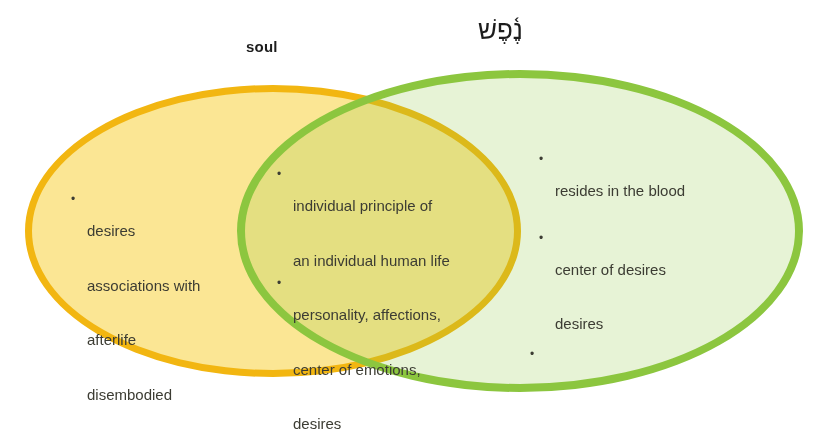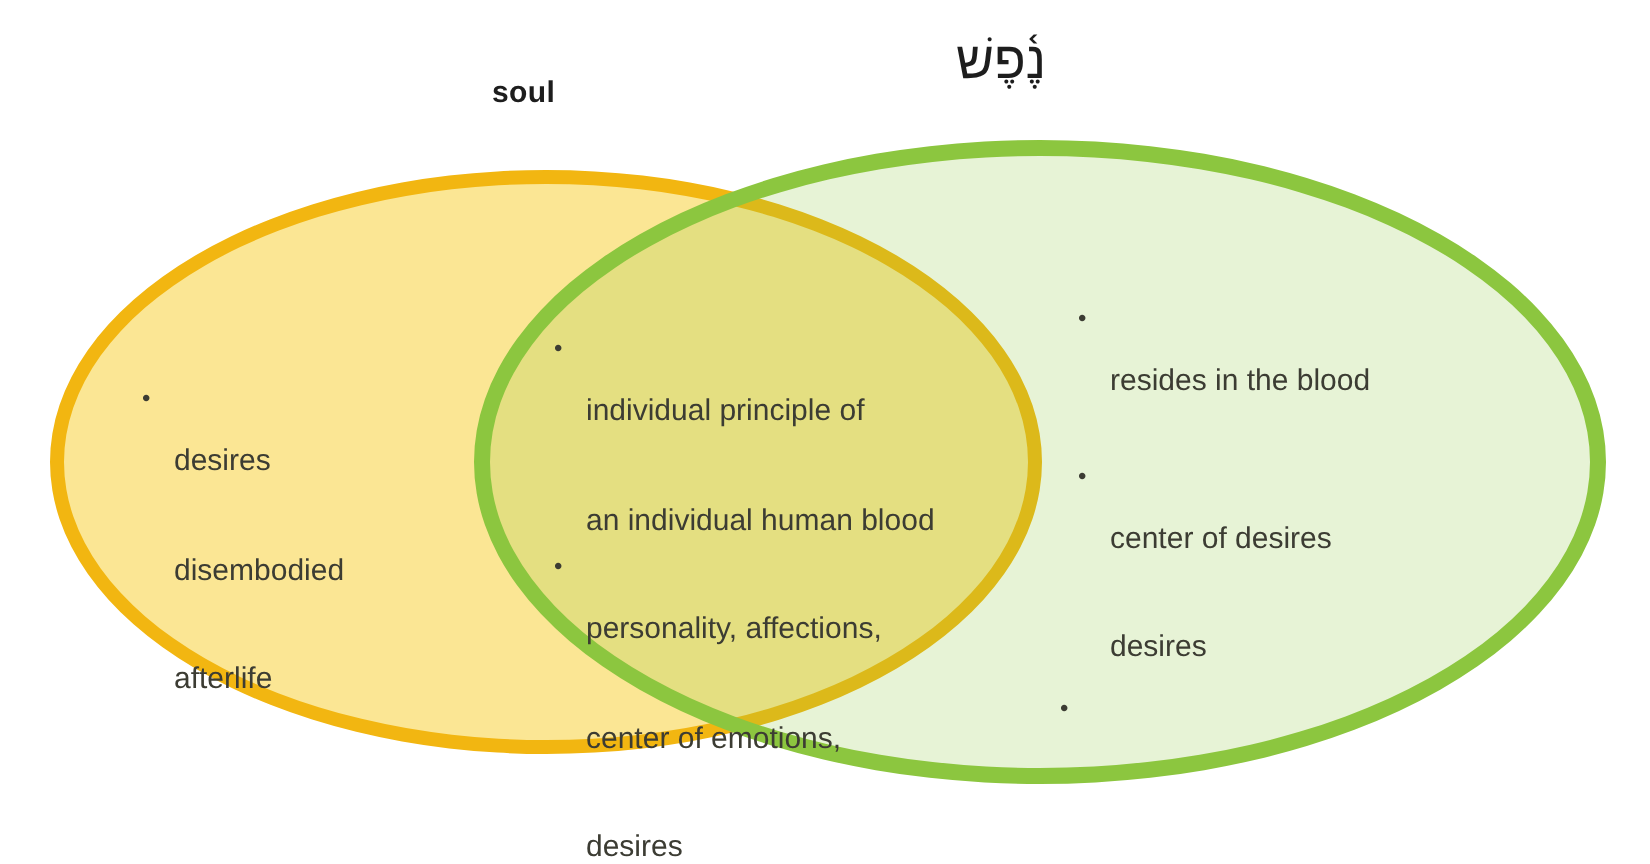--- a/index.html
+++ b/index.html
@@ -56,32 +56,33 @@
 
   <div class="title title-soul">soul</div>
 
   <div class="title title-hebrew">נֶ֫פֶשׁ</div>
 
   <div class="list list-left">
     <div class="item">
       <span class="bullet">•</span>
       <div class="lines">
         <div class="line">desires</div>
+        <div class="line">associations with</div>
+        <div class="line">afterlife</div>
         <div class="line">disembodied</div>
-        <div class="line">afterlife</div>
       </div>
     </div>
   </div>
 
   <div class="list list-middle">
     <div class="item">
       <span class="bullet">•</span>
       <div class="lines">
         <div class="line">individual principle of</div>
-        <div class="line">an individual human blood</div>
+        <div class="line">an individual human life</div>
       </div>
     </div>
     <div class="item">
       <span class="bullet">•</span>
       <div class="lines">
         <div class="line">personality, affections,</div>
         <div class="line">center of emotions,</div>
         <div class="line">desires</div>
       </div>
     </div>

